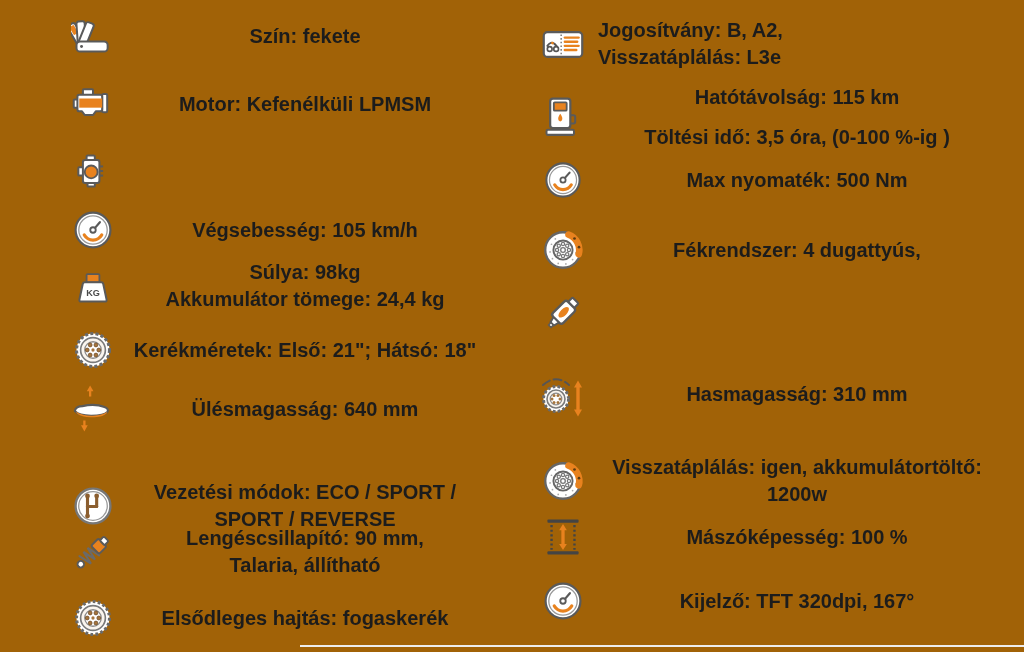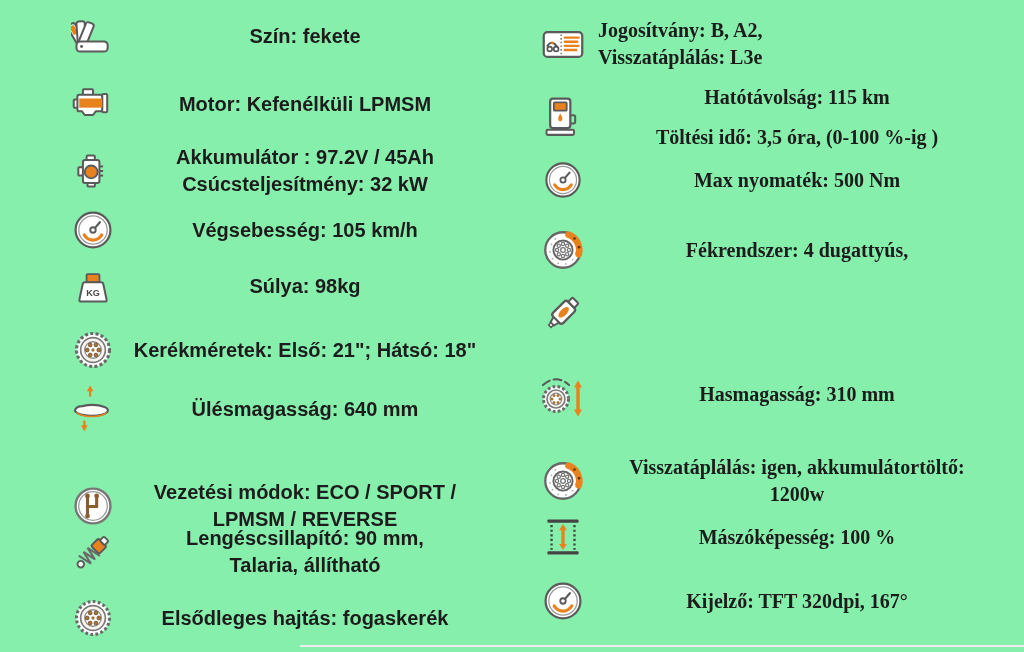--- a/index.html
+++ b/index.html
@@ -1,24 +1,24 @@
 <!DOCTYPE html>
 <html><head>
 <meta charset="utf-8">
 <style>
   html,body{margin:0;padding:0;background:#fff;}
-  .canvas{position:relative;width:1024px;height:652px;background:#86efac;overflow:hidden;
+  .canvas{position:relative;width:1024px;height:652px;background:#a16207;overflow:hidden;
           font-family:"Liberation Sans","DejaVu Sans",sans-serif;}
   .row{position:absolute;display:flex;align-items:center;}
   .row.left{left:58px;width:452px;}
   .row.right{left:528px;width:492px;}
   .icon-box{width:70px;min-width:70px;display:flex;align-items:flex-end;justify-content:center;}
   .txt{flex:1;text-align:center;color:#1c1c1c;font-weight:700;}
   .row.left .txt{margin-right:28px;}
-  .row.right .txt{margin-right:24px;font-family:Liberation Serif, serif;}
+  .row.right .txt{margin-right:24px;}
   .txt.align-left{text-align:left;margin-right:0;}
   .line{font-size:20px;line-height:27px;white-space:nowrap;}
   .gap-first{margin-bottom:13px;}
   svg{display:block;}
   .divider{position:absolute;left:300px;right:0;top:645px;height:2px;background:#ededed;}
 </style>
 </head>
 <body>
 
 <div class="canvas">
@@ -72,24 +72,20 @@
           <rect x="8" y="20" width="6" height="9" rx="1"></rect>
           <rect x="13" y="12" width="18" height="25" rx="2.5"></rect>
           <rect x="18" y="37" width="8" height="4" rx="1"></rect>
           <line x1="31" y1="19" x2="35" y2="19"></line>
             <line x1="31" y1="24" x2="35" y2="24"></line>
             <line x1="31" y1="29" x2="35" y2="29"></line>
           <circle cx="22" cy="25" r="7" fill="#E8821E" stroke-width="2"></circle>
         </g>
       </svg>
     </div>
-    <div class="txt">
-      <div class="line">Akkumulátor : 97.2V / 45Ah</div>
-      <div class="line">Csúcsteljesítmény: 32 kW</div>
-    </div>
   </div>
 
   <div class="row left" style="top:206px;height:48px">
     <div class="icon-box">
       <svg width="44" height="44" viewBox="0 0 48 48">
         <circle cx="24" cy="24" r="19" fill="#fff" stroke="#5a5a5a" stroke-width="2.4"></circle>
         <circle cx="24" cy="24" r="15.5" fill="none" stroke="#999" stroke-width="1.4"></circle>
         <path d="M14.5,29.5 A11,11 0 0 0 33.5,29.5" fill="none" stroke="#E8821E" stroke-width="3.6" stroke-linecap="round"></path>
         <line x1="25.5" y1="22.5" x2="31.5" y2="15.5" stroke="#5a5a5a" stroke-width="2.4" stroke-linecap="round"></line>
         <circle cx="24" cy="24" r="3" fill="#fff" stroke="#5a5a5a" stroke-width="2"></circle>
@@ -103,20 +99,21 @@
   <div class="row left" style="top:256px;height:60px">
     <div class="icon-box">
       <svg width="44" height="44" viewBox="0 0 48 48">
         <rect x="17" y="11" width="14" height="9" rx="1" fill="#E8821E" stroke="#5a5a5a" stroke-width="2"></rect>
         <path d="M15,20 h18 q1.8,0 2.2,1.8 l3.6,17 q0.4,2.2 -1.8,2.2 h-26 q-2.2,0 -1.8,-2.2 l3.6,-17 q0.4,-1.8 2.2,-1.8 z" fill="#fff" stroke="#5a5a5a" stroke-width="2.2" stroke-linejoin="round"></path>
         <text x="24" y="35" font-size="10" font-weight="bold" fill="#4a4a4a" text-anchor="middle" font-family="Liberation Sans, sans-serif">KG</text>
       </svg>
     </div>
     <div class="txt">
       <div class="line">Súlya: 98kg</div>
+      <div class="line">Akkumulátor tömege: 24,4 kg</div>
     </div>
   </div>
 
   <div class="row left" style="top:326px;height:48px">
     <div class="icon-box">
       <svg width="44" height="44" viewBox="0 0 48 48">
         <circle cx="24" cy="24" r="18" fill="#fff" stroke="#6a6a6a" stroke-width="3.4" stroke-dasharray="3.4 2.4"></circle>
         <circle cx="24" cy="24" r="13.5" fill="#faf5ee" stroke="#7a7a7a" stroke-width="1.8"></circle>
         <circle cx="24" cy="24" r="9" fill="#fff" stroke="#8a8a8a" stroke-width="1.4"></circle>
         <g fill="#A5743C" stroke="#6b4a26" stroke-width="0.8">
@@ -165,21 +162,21 @@
         </g>
         <g fill="#8B5E2F">
           <circle cx="18" cy="13" r="2.6"></circle>
             <circle cx="28" cy="13" r="2.6"></circle>
             <circle cx="18" cy="35" r="2.6"></circle>
         </g>
       </svg>
     </div>
     <div class="txt">
       <div class="line">Vezetési módok: ECO / SPORT /</div>
-      <div class="line">LPMSM / REVERSE</div>
+      <div class="line">SPORT / REVERSE</div>
     </div>
   </div>
 
   <div class="row left" style="top:522px;height:60px">
     <div class="icon-box">
       <svg width="46" height="46" viewBox="0 0 48 48">
         <g transform="rotate(45 24 24)">
           <circle cx="24" cy="42" r="3.4" fill="#fff" stroke="#5a5a5a" stroke-width="2"></circle>
           <path d="M17,37 L31,34 L17,31 L31,28 L17,25 L31,22" fill="none" stroke="#6a6a6a" stroke-width="2.2" stroke-linecap="round"></path>
           <rect x="18" y="10" width="12" height="11" rx="2" fill="#E8821E" stroke="#5a5a5a" stroke-width="2"></rect>

